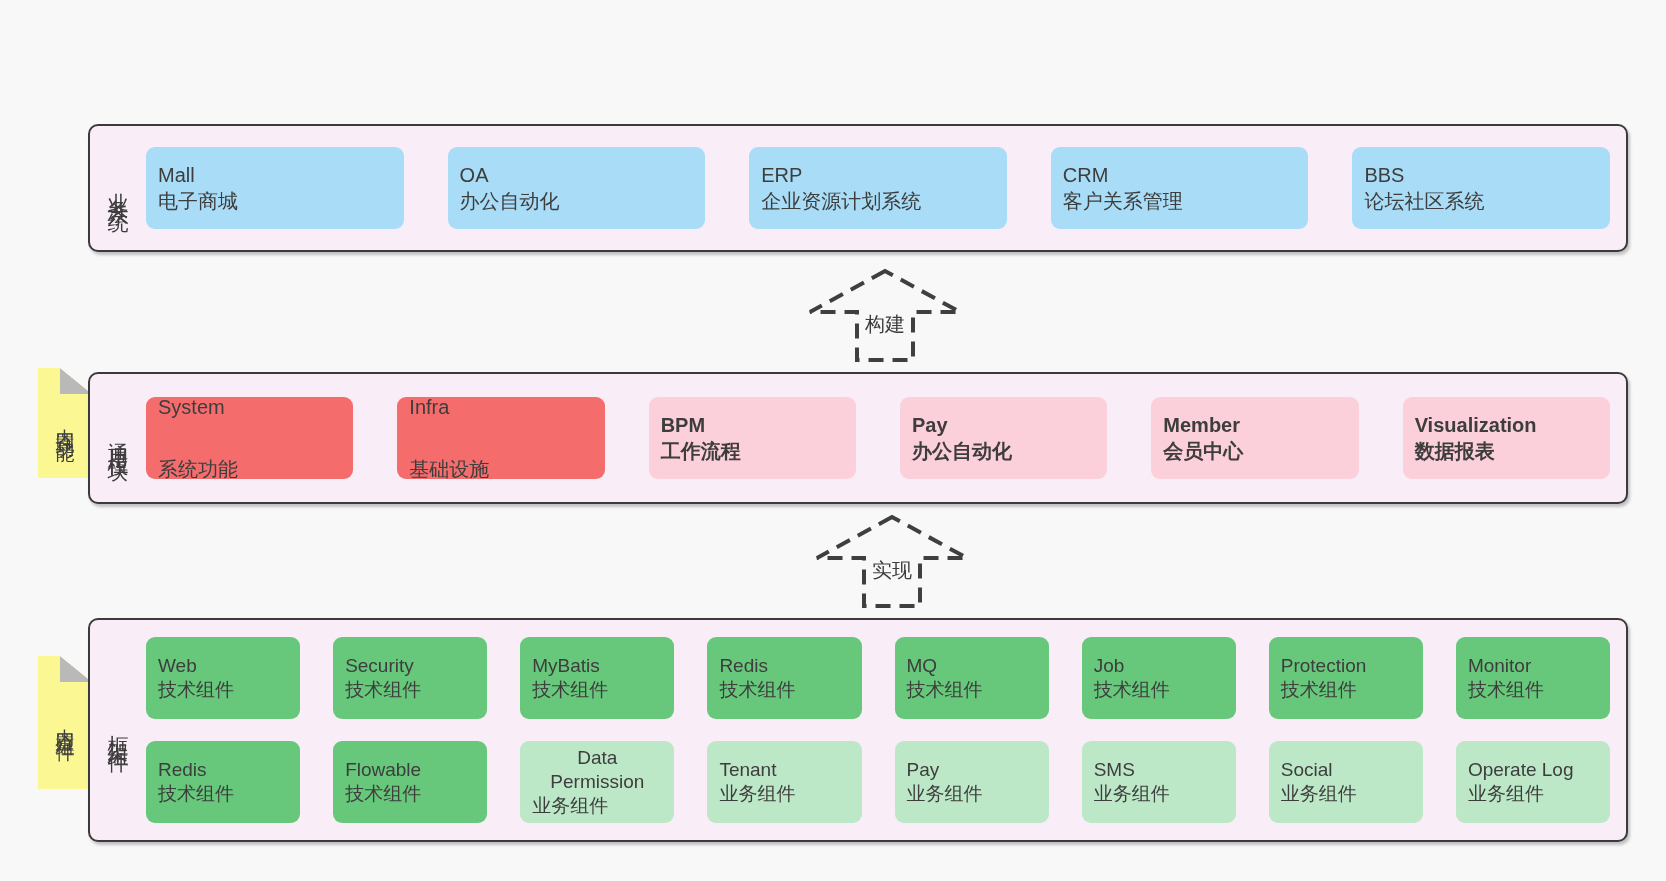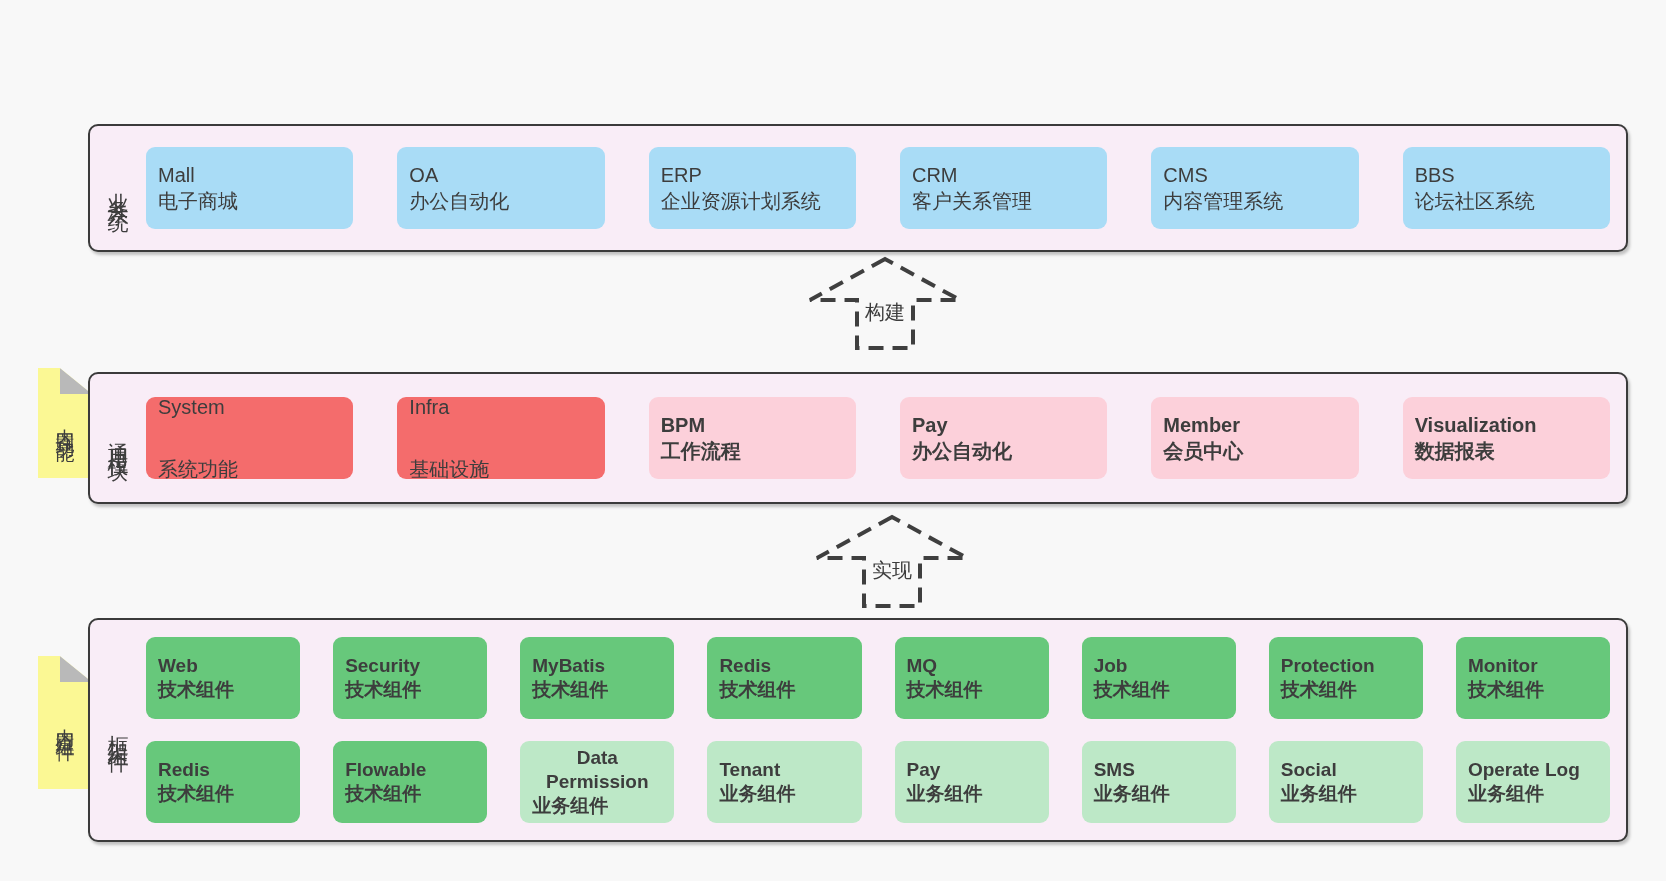--- a/index.html
+++ b/index.html
@@ -49,21 +49,21 @@
     border-radius: 9px;
     display: flex;
     flex-direction: column;
     align-items: flex-start;
     justify-content: center;
     text-align: center;
     font-size: 20px;
     line-height: 1.32;
     padding: 0 12px;
   }
-  .box-row.cols8 .box { font-size: 19px; line-height: 1.28; padding: 0 12px; font-weight: bold; }
+  .box-row.cols8 .box { font-size: 19px; line-height: 1.28; padding: 0 12px; }
   .box.blue       { background: var(--blue, #a9dcf6); }
   .box.red        { background: var(--red, #f46c6c); gap: 36px; }
   .box.pink       { background: var(--pink, #fcd0da); font-weight: bold; }
   .box.green      { background: var(--green, #67c87b); }
   .box.lightgreen { background: var(--light_green, #bde8c7); }
   .sticky {
     position: absolute;
     left: 38px;
     width: 54px;
     background: var(--yellow, #fbf894);
@@ -129,32 +129,28 @@
       </div>
       <div class="box blue">
         <div>ERP</div>
         <div>企业资源计划系统</div>
       </div>
       <div class="box blue">
         <div>CRM</div>
         <div>客户关系管理</div>
       </div>
       <div class="box blue">
-        <div>CMS</div>
-        <div>内容管理系统</div>
-      </div>
-      <div class="box blue">
         <div>BBS</div>
         <div>论坛社区系统</div>
       </div>
     </div>
   </div>
 </section>
 
-<div class="arrow" style="left:800px;top:256px">
+<div class="arrow" style="left:800px;top:268px">
   <svg width="170" height="95" viewBox="0 0 170 95">
     <polygon points="85,3 10,44 57,44 57,92 113,92 113,44 160,44" fill="none" stroke="#3f3f3f" stroke-width="4" stroke-dasharray="15 9"></polygon>
   </svg>
   <span class="arrow-label">构建</span>
 </div>
 
 <section class="layer" style="top:372px;height:132px">
   <div class="vlabel">通用模块</div>
   <div class="boxes-area">
     <div class="box-row">

